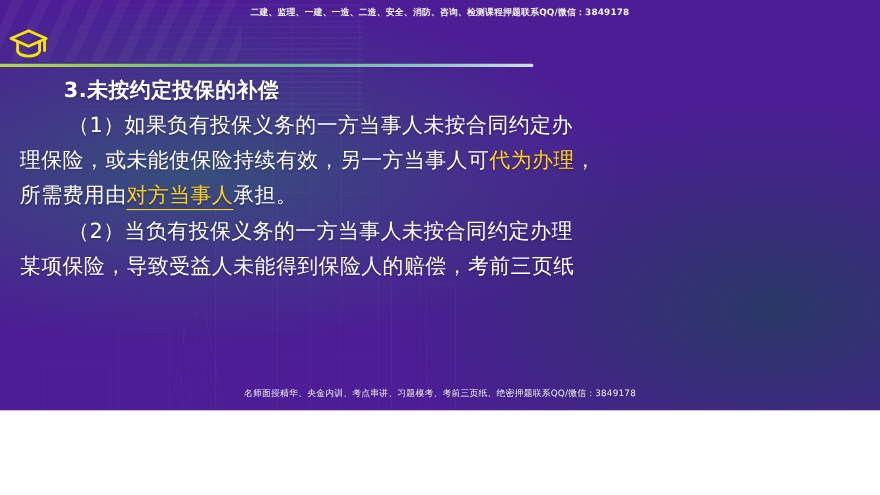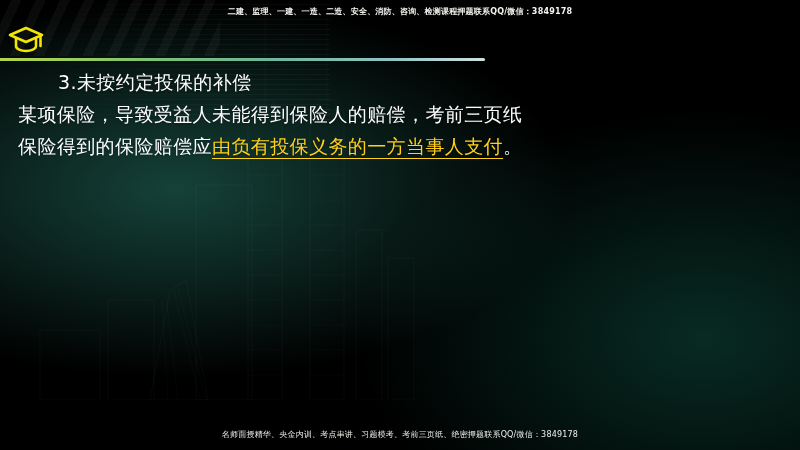--- a/index.html
+++ b/index.html
@@ -3,22 +3,22 @@
 <meta charset="utf-8">
 <style>
   * { margin:0; padding:0; box-sizing:border-box; }
   html, body {
     width:800px; height:450px;
     overflow:hidden;
     font-family:"DejaVu Sans", sans-serif;
   }
   #slide {
     position:relative;
-    width:800px; height:450px;
-    background:#000000;
+    width:800px; height:373px;
+    background:#4c1d95;
     overflow:hidden;
   }
 
   
   .bg-layer { position:absolute; inset:0; pointer-events:none; }
 
   .bg-vignette {
     background:
       radial-gradient(ellipse 70% 60% at 22% 42%, rgba(38,120,103,.55) 0%, rgba(27,97,82,0) 70%),
       radial-gradient(ellipse 60% 70% at 88% 75%, rgba(14,78,64,.55) 0%, rgba(27,97,82,0) 72%);
@@ -76,21 +76,21 @@
   .content {
     position:absolute; left:18px; top:66px; right:210px;
     color:#ffffff;
     font-family:"DejaVu Sans", sans-serif;
     font-size:19px;
     line-height:32px;
     letter-spacing:.4px;
     text-shadow:0 1px 2px rgba(0,0,0,.32);
   }
   .para { white-space:nowrap; }
-  .heading { padding-left:40px; font-weight:normal; }
+  .heading { padding-left:40px; font-weight:bold; }
   .indent  { padding-left:44px; }
   .flush   { padding-left:0px; }
 
   .hl {
     color:#ffd11a;
   }
   .hl-u {
     color:#ffd11a;
     border-bottom:1px solid #ffd11a;
     padding-bottom:1px;
@@ -182,22 +182,27 @@
       </g>
     </svg>
   </div>
 
   <div class="divider"></div>
 
   <div class="content">
     <div class="para heading">3.未按约定投保的补偿</div>
     <div id="paragraph-list">
         <div>
+          <div class="para indent"><span>（1）如果负有投保义务的一方当事人未按合同约定办</span></div>
+          <div class="para flush"><span>理保险，或未能使保险持续有效，另一方当事人可</span><span class="hl">代为办理</span><span>，</span></div>
+          <div class="para flush"><span>所需费用由</span><span class="hl-u">对方当事人</span><span>承担。</span></div>
+        </div>
+        <div>
+          <div class="para indent"><span>（2）当负有投保义务的一方当事人未按合同约定办理</span></div>
           <div class="para flush"><span>某项保险，导致受益人未能得到保险人的赔偿，考前三页纸</span></div>
-          <div class="para flush"><span>保险得到的保险赔偿应</span><span class="hl-u">由负有投保义务的一方当事人支付</span><span>。</span></div>
         </div>
       </div>
   </div>
 
   <div class="footer">
     <div class="footer-text">名师面授精华、央金内训、考点串讲、习题模考、考前三页纸、绝密押题联系QQ/微信：3849178</div>
   </div>
 
 </div>
 

